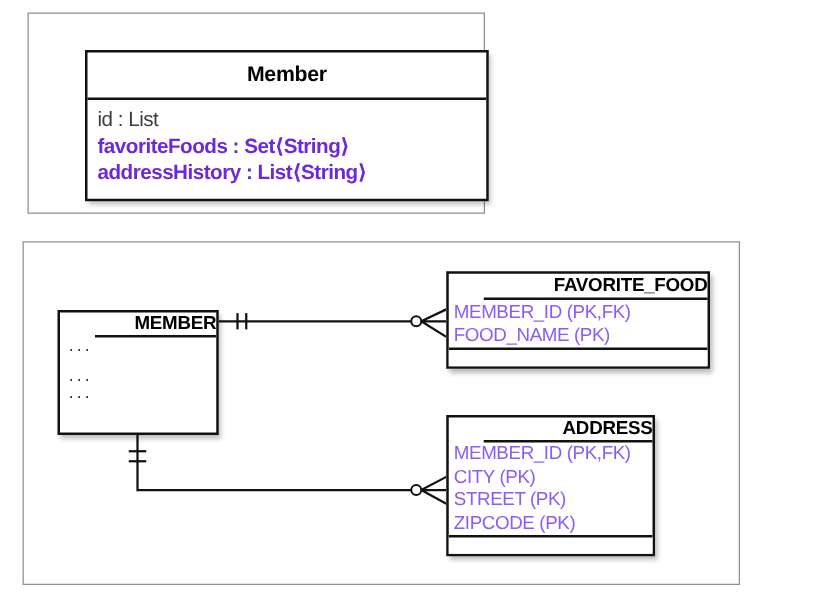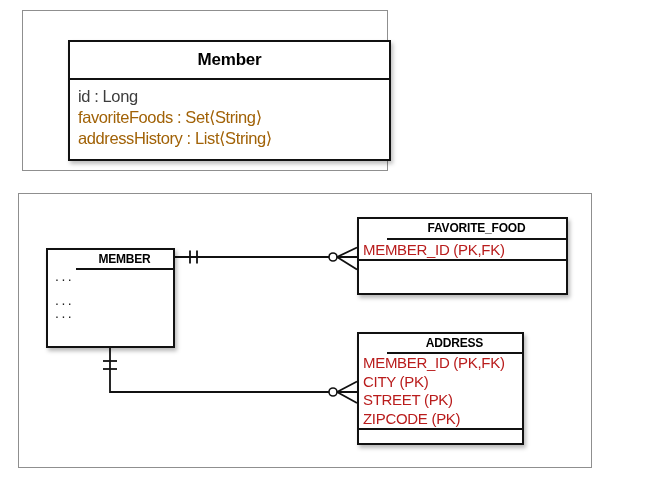--- a/index.html
+++ b/index.html
@@ -19,34 +19,34 @@
     box-shadow:2px 3px 4px rgba(0,0,0,0.25);
   }
   .uml-header {
     height:36px; border-bottom:2px solid #111;
     display:flex; align-items:center; justify-content:center;
     font-weight:bold; font-size:17px; color:#000; letter-spacing:-0.2px;
   }
   .uml-body { padding:6px 6px 0 8px; }
   .uml-field { font-size:16.5px; line-height:21px; letter-spacing:-0.4px; white-space:nowrap; }
   .uml-field.muted { color:#3d3d3d; font-weight:normal; }
-  .uml-field.bold  { color:#a16207; font-weight:normal; }
+  .uml-field.bold  { color:#6d28d9; font-weight:bold; }
 
   
   .db-table {
     position:absolute; border:2px solid #111; background:#fff; box-sizing:border-box;
     box-shadow:2px 3px 4px rgba(0,0,0,0.28);
     display:flex; flex-direction:column;
   }
   .db-header {
-    border-bottom:2px solid #111; font-weight:bold; text-align:center;
-    font-size:12px; color:#000; letter-spacing:-0.2px;margin-left:28px;
+    border-bottom:2px solid #111; font-weight:bold; text-align:right;
+    font-size:15px; color:#000; letter-spacing:-0.2px;margin-left:28px;
   }
   .db-row {
-    padding-left:4px; font-size:15px; color:#b91c1c;
+    padding-left:4px; font-size:15px; color:#8b5cf6;
     letter-spacing:-0.3px; white-space:nowrap;
   }
   .db-footer { border-top:2px solid #111; flex:1; background:#fff; }
 
   #member-table { left:46px; top:248px; width:129px; height:100px; }
   #member-table .db-header { height:18px; line-height:18px; }
   #member-table .pk-row { height:18px; line-height:18px; border-bottom:2px solid #111; padding-left:5px; }
   #member-table .member-body { flex:1; position:relative; }
   .dots { position:absolute; left:7px; font-size:14px; line-height:12px; letter-spacing:2.5px; color:#222; }
   .dots-1 { top:0px; } .dots-2 { top:24px; } .dots-3 { top:37px; }
@@ -63,21 +63,21 @@
 </style>
 </head>
 <body>
 
 <div class="canvas">
 
   <div class="outer-box uml-panel">
     <div class="uml-class">
       <div class="uml-header">Member</div>
       <div class="uml-body">
-        <div class="uml-field muted">id : Long</div>
+        <div class="uml-field muted">id : List</div>
         <div class="uml-field bold">favoriteFoods : Set⟨String⟩</div>
         <div class="uml-field bold">addressHistory : List⟨String⟩</div>
       </div>
     </div>
   </div>
 
   <div class="outer-box erd-panel"></div>
 
   <svg class="lines-layer" width="670" height="483" viewBox="0 0 670 483">
     <g stroke="#111" stroke-width="1.8" fill="none">
@@ -109,20 +109,21 @@
     <div class="member-body">
       <div class="dots dots-1">...</div>
       <div class="dots dots-2">...</div>
       <div class="dots dots-3">...</div>
     </div>
   </div>
 
   <div class="db-table" id="favorite-food-table">
     <div class="db-header">FAVORITE_FOOD</div>
     <div class="db-row">MEMBER_ID (PK,FK)</div>
+    <div class="db-row">FOOD_NAME (PK)</div>
     <div class="db-footer"></div>
   </div>
 
   <div class="db-table" id="address-table">
     <div class="db-header">ADDRESS</div>
     <div class="db-row">MEMBER_ID (PK,FK)</div>
     <div class="db-row">CITY (PK)</div>
     <div class="db-row">STREET (PK)</div>
     <div class="db-row">ZIPCODE (PK)</div>
     <div class="db-footer"></div>

